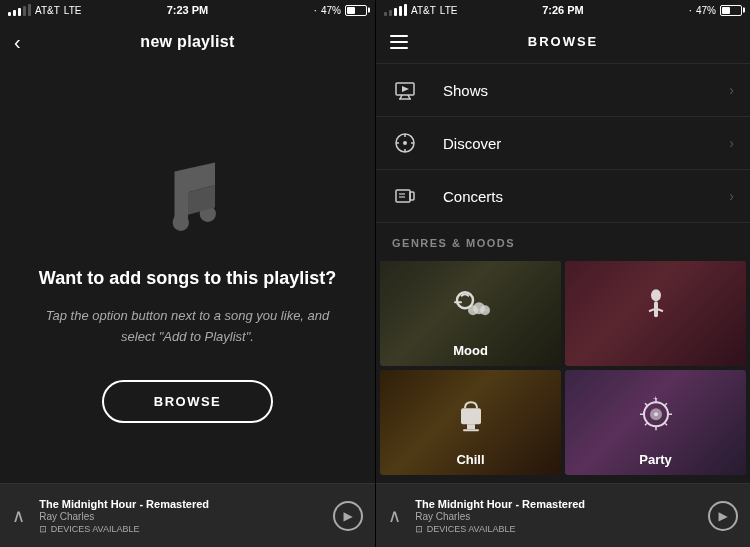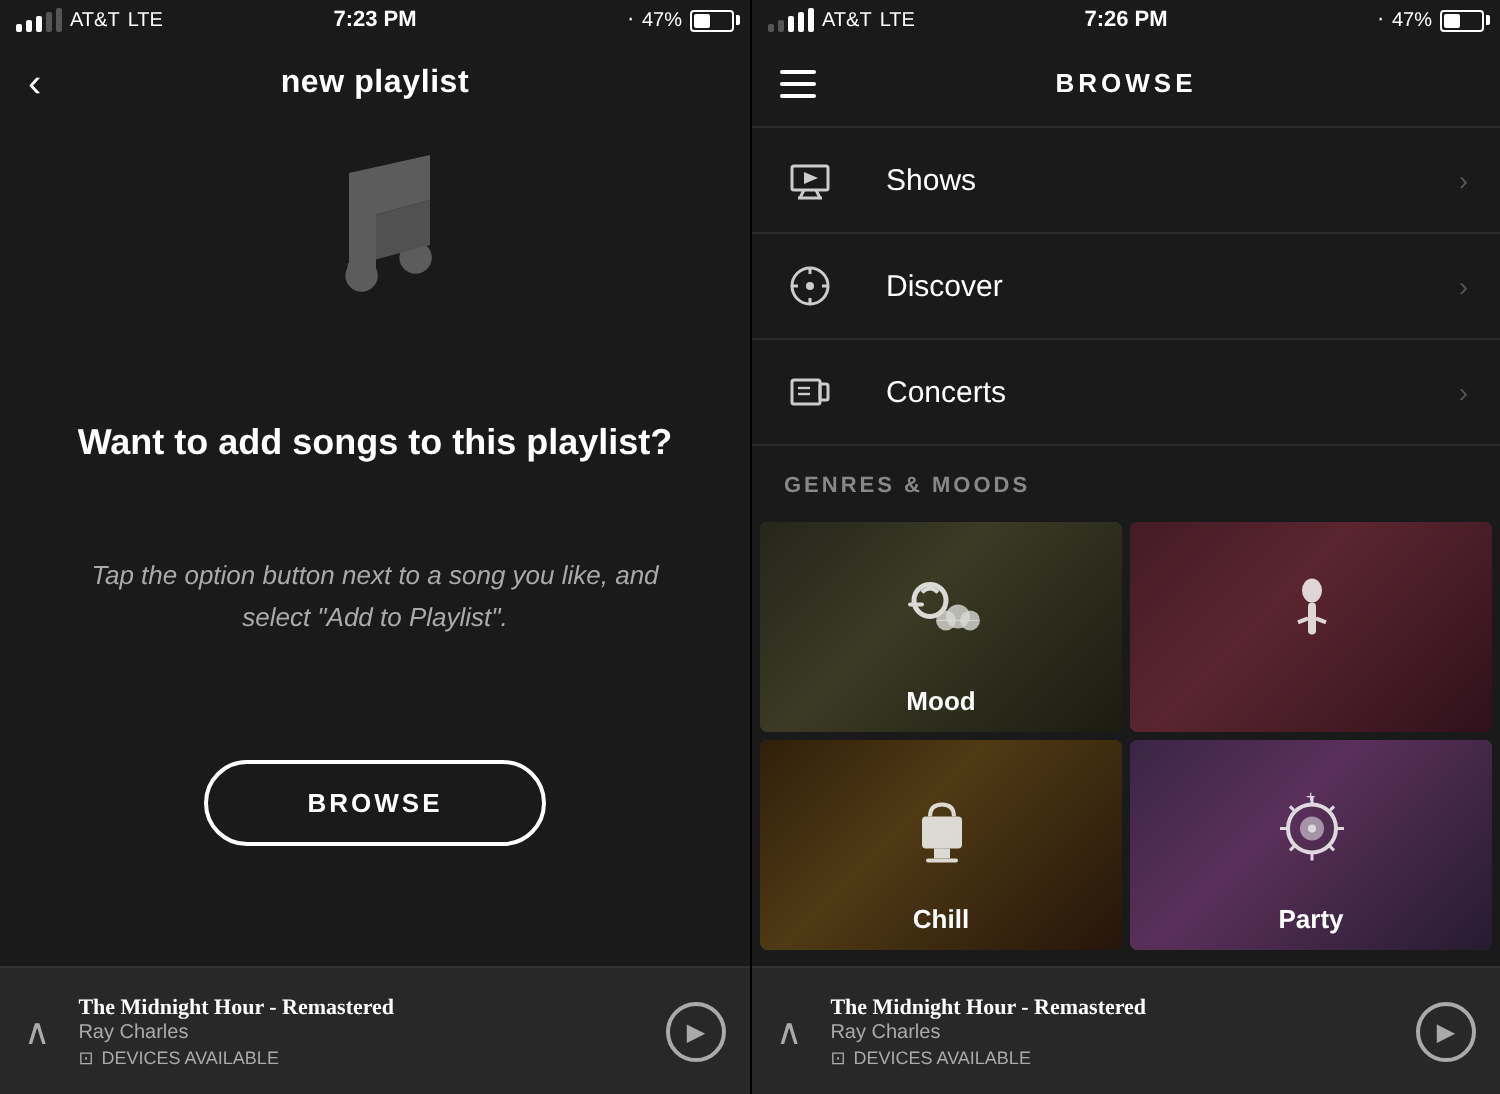--- a/index.html
+++ b/index.html
@@ -116,21 +116,21 @@
       font-size: 16px;
       font-weight: 700;
       letter-spacing: 0.3px;
     }
 
     .left-content {
       flex: 1;
       display: flex;
       flex-direction: column;
       align-items: center;
-      justify-content: space-between;
+      justify-content: flex-end;
       padding: 0 30px;
       padding-bottom: 60px;
     }
 
     .music-icon {
       width: 90px;
       height: 90px;
       margin-bottom: 28px;
       opacity: 0.6;
     }
@@ -182,21 +182,20 @@
     }
 
     .now-playing-info {
       flex: 1;
     }
 
     .now-playing-title {
       color: #fff;
       font-size: 11px;
       font-weight: 600;
-      font-family: Liberation Serif, serif;
     }
 
     .now-playing-sub {
       color: #aaa;
       font-size: 10px;
       margin-top: 1px;
     }
 
     .now-playing-device {
       color: #aaa;

